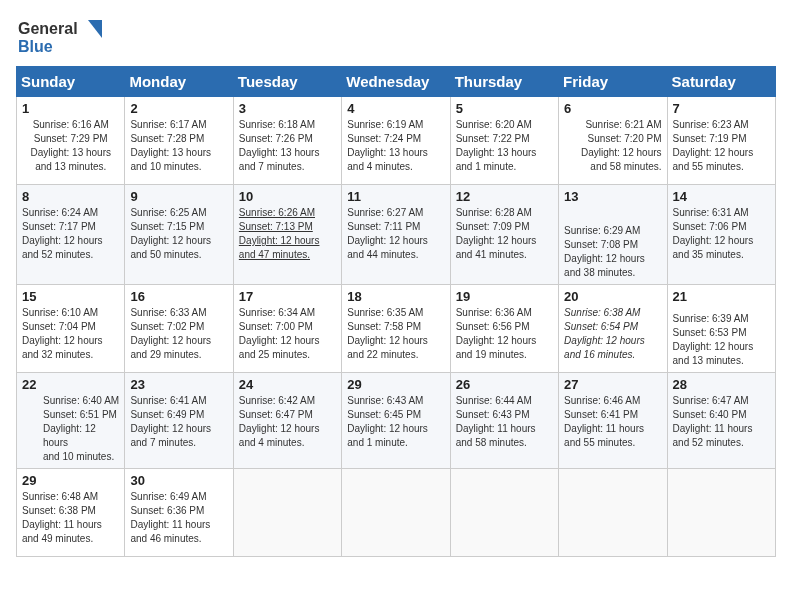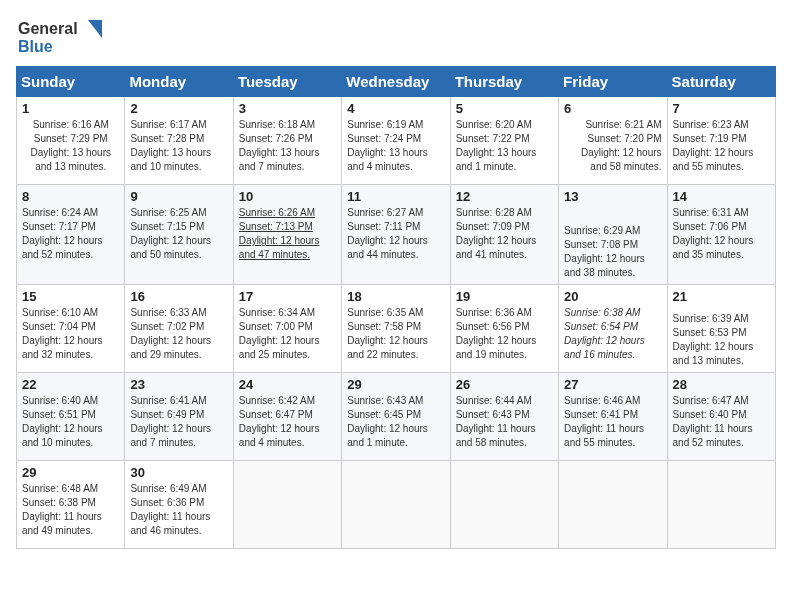--- a/index.html
+++ b/index.html
@@ -257,21 +257,21 @@
           <span class="day-number">21</span>
           <div class="cell-text" style="white-space: pre-line; margin-top: 8px;">Sunrise: 6:39 AM
 Sunset: 6:53 PM
 Daylight: 12 hours
 and 13 minutes.</div>
         </td>
       </tr>
       <tr>
         <td>
           <span class="day-number">22</span>
-          <div class="cell-text" style="white-space: pre-line;">Sunrise: 6:40 AM
+          <div class="cell-text" style="white-space: pre-line; margin-left: 21px;">Sunrise: 6:40 AM
 Sunset: 6:51 PM
 Daylight: 12 hours
 and 10 minutes.</div>
         </td>
         <td>
           <span class="day-number">23</span>
           <div class="cell-text" style="white-space: pre-line;">Sunrise: 6:41 AM
 Sunset: 6:49 PM
 Daylight: 12 hours
 and 7 minutes.</div>

